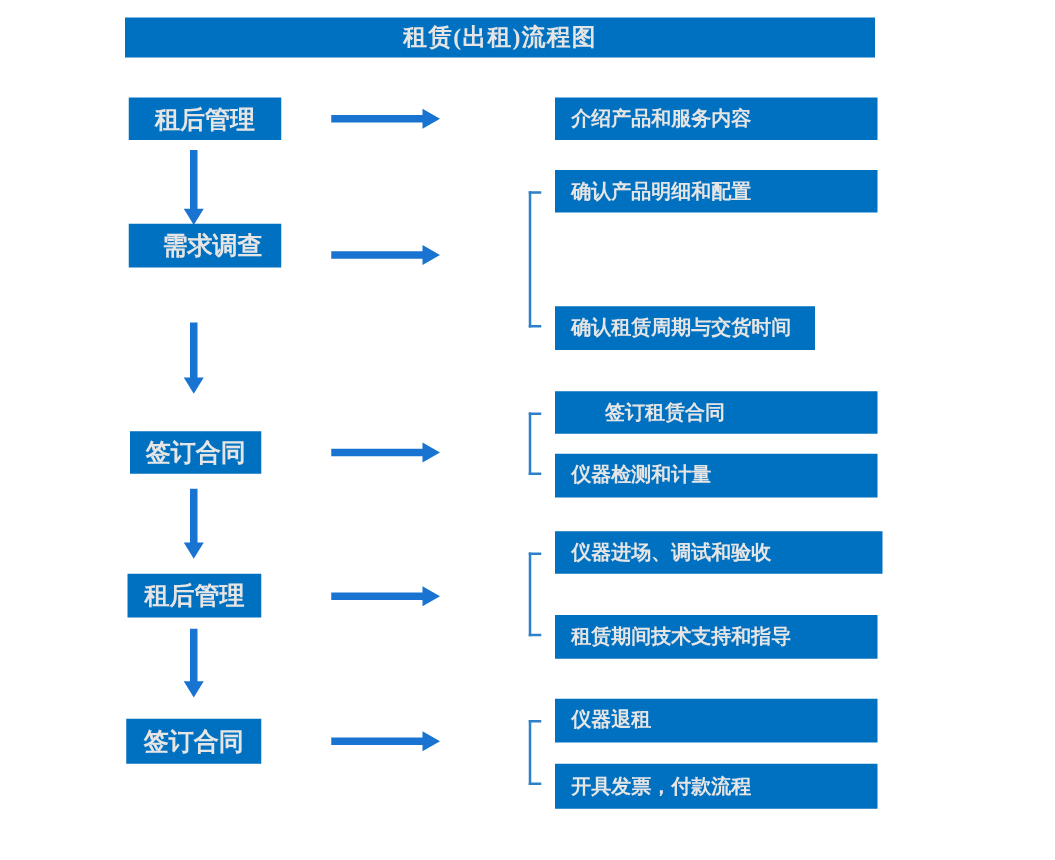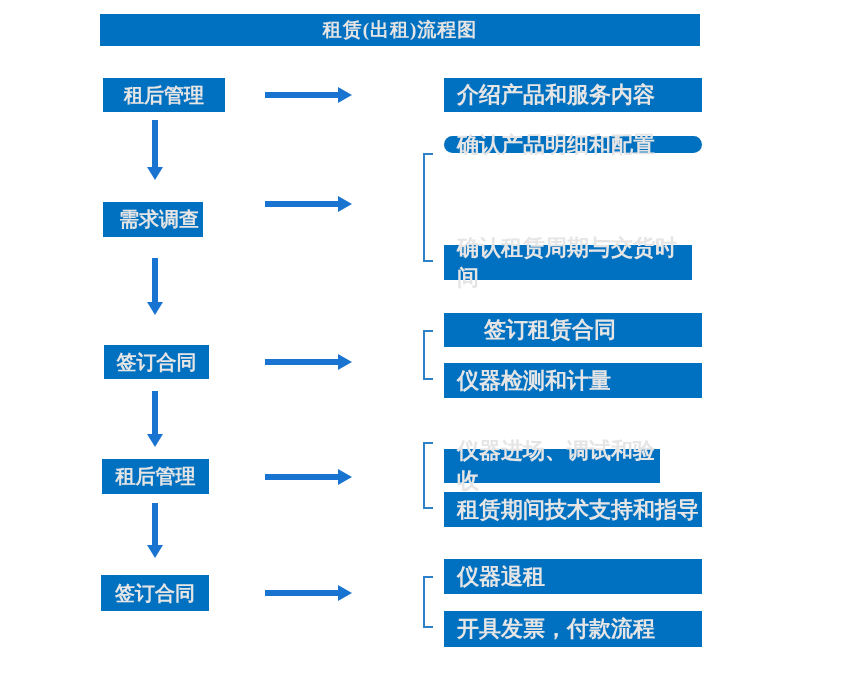--- a/index.html
+++ b/index.html
@@ -30,21 +30,21 @@
     font-size: 19px;
     letter-spacing: 1px;
   }
   .stage {
     justify-content: center;
     font-size: 20px;
   }
   .detail {
     justify-content: flex-start;
     padding-left: 13px;
-    font-size: 22px;
+    font-size: 16px;
   }
   
   .h-arrow {
     position: absolute;
     width: 74px;
     height: 6px;
     background: #1874D0;
   }
   .h-arrow::after {
     content: '';
@@ -84,21 +84,21 @@
   }
 </style>
 </head>
 <body>
 
 <div class="canvas">
 
   <div class="box title-bar">租赁(出租)流程图</div>
 
   <div class="box stage" style="left:103px; top:78px;  width:122px; height:34px;">租后管理</div>
-  <div class="box stage" style="left:103px; top:202px; width:100px; height:35px;padding-left:12px;">需求调查</div>
+  <div class="box stage" style="left:103px; top:179px; width:122px; height:35px;padding-left:12px;">需求调查</div>
   <div class="box stage" style="left:104px; top:345px; width:105px; height:34px;">签订合同</div>
   <div class="box stage" style="left:102px; top:459px; width:107px; height:35px;text-align:right;">租后管理</div>
   <div class="box stage" style="left:101px; top:575px; width:108px; height:36px;">签订合同</div>
 
   <div class="v-arrow" style="left:152px; top:120px; height:48px;"></div>
   <div class="v-arrow" style="left:152px; top:258px; height:45px;"></div>
   <div class="v-arrow" style="left:152px; top:391px; height:44px;"></div>
   <div class="v-arrow" style="left:152px; top:503px; height:43px;"></div>
 
   <div class="h-arrow" style="left:265px; top:92px;"></div>
@@ -107,25 +107,25 @@
   <div class="h-arrow" style="left:265px; top:474px;"></div>
   <div class="h-arrow" style="left:265px; top:590px;"></div>
 
   <div class="bracket" style="top:153px; height:109px;"></div>
   <div class="bracket" style="top:330px; height:50px;"></div>
   <div class="bracket" style="top:442px; height:67px;"></div>
   <div class="bracket" style="top:576px; height:52px;"></div>
 
   <div class="box detail" style="left:444px; top:78px;  width:258px; height:34px;">介绍产品和服务内容</div>
 
-  <div class="box detail" style="left:444px; top:136px; width:258px; height:17px;border-radius:13px;">确认产品明细和配置</div>
-  <div class="box detail" style="left:444px; top:245px; width:248px; height:35px;">确认租赁周期与交货时间</div>
+  <div class="box detail" style="left:444px; top:136px; width:258px; height:34px;">确认产品明细和配置</div>
+  <div class="box detail" style="left:444px; top:245px; width:208px; height:35px;">确认租赁周期与交货时间</div>
 
   <div class="box detail" style="left:444px; top:313px; width:258px; height:34px;padding-left:40px;">签订租赁合同</div>
   <div class="box detail" style="left:444px; top:363px; width:258px; height:35px;">仪器检测和计量</div>
 
-  <div class="box detail" style="left:444px; top:425px; width:216px; height:34px;margin-top:24px;">仪器进场、调试和验收</div>
+  <div class="box detail" style="left:444px; top:425px; width:262px; height:34px;">仪器进场、调试和验收</div>
   <div class="box detail" style="left:444px; top:492px; width:258px; height:35px;text-align:center;">租赁期间技术支持和指导</div>
 
   <div class="box detail" style="left:444px; top:559px; width:258px; height:35px;">仪器退租</div>
   <div class="box detail" style="left:444px; top:611px; width:258px; height:36px;text-align:right;">开具发票，付款流程</div>
 
 </div>
 
 </body></html>

